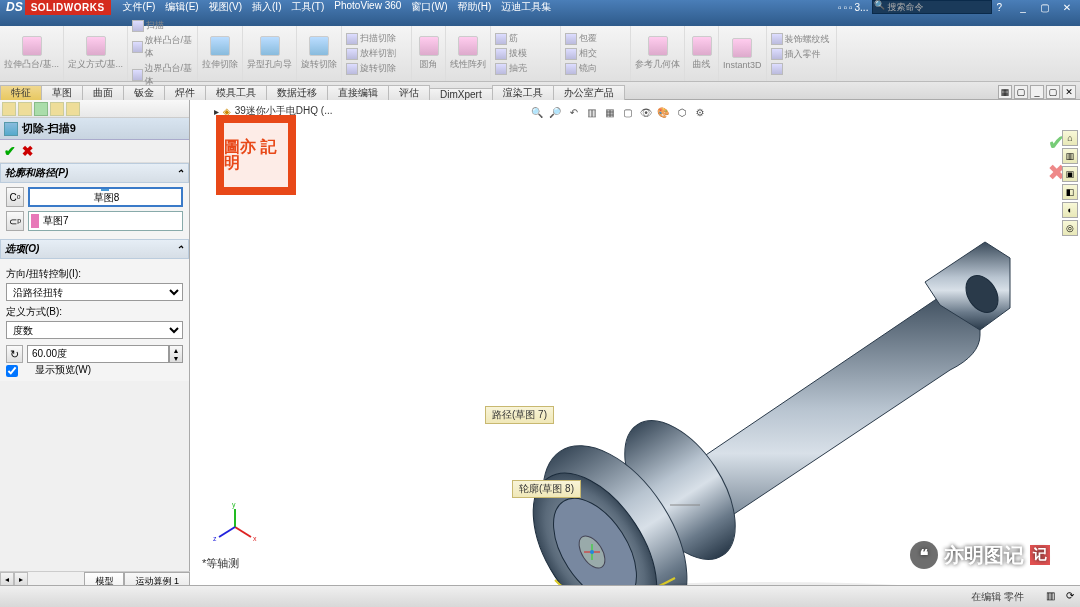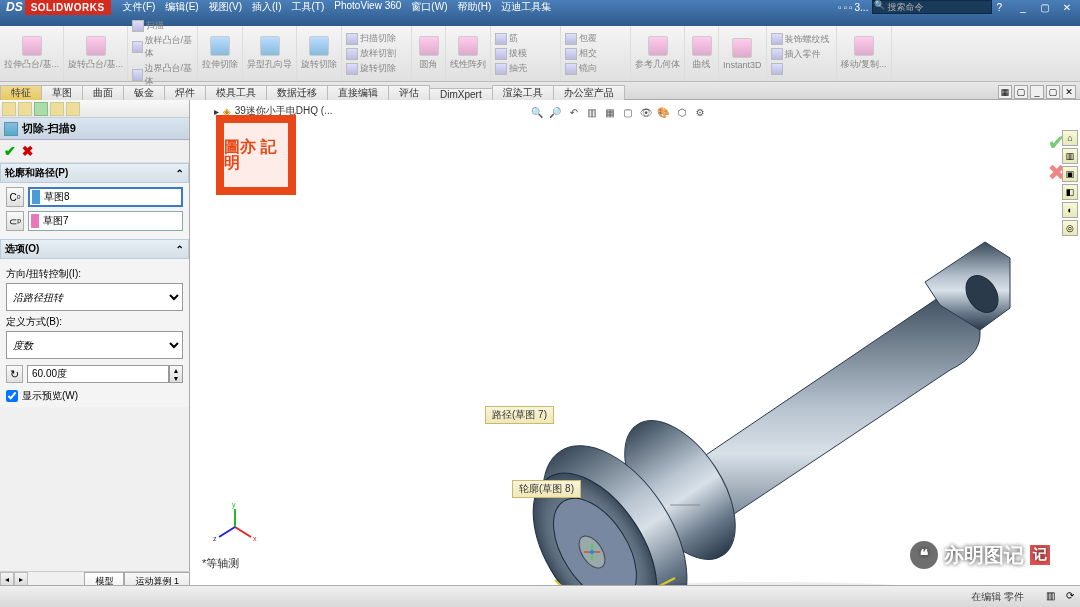--- a/index.html
+++ b/index.html
@@ -42,39 +42,39 @@
 .fm-icons .i { width:14px; height:14px; background:#eedd99; border:1px solid #cc9; }
 .fm-icons .i.g { background:#aaddaa; border-color:#8b8; }
 
 .prop-header { background:linear-gradient(#d8e4f0,#c8d4e0); padding:3px 4px; display:flex; align-items:center; border-bottom:1px solid #aac; }
 .prop-header .pic { width:14px; height:14px; background:linear-gradient(#8bd,#5ac); border:1px solid #59a; margin-right:4px; }
 .prop-header .txt { font-weight:bold; font-size:11px; }
 .prop-ok { padding:3px 4px; display:flex; gap:6px; border-bottom:1px solid #ddd; }
 .prop-ok .ok { color:#0a0; font-size:14px; font-weight:bold; }
 .prop-ok .no { color:#c00; font-size:14px; font-weight:bold; }
 
-.section-hdr { background:linear-gradient(#e6eef6,#d6dee6); padding:2px 4px; display:flex; align-items:center; justify-content:space-between; border:1px solid #bcd; font-weight:bold; font-size:10px; }
+.section-hdr { background:linear-gradient(#e6eef6,#d6dee6); padding:2px 4px; display:flex; align-items:center; justify-content:space-between; border:1px solid #bcd; font-weight:bold; font-size:10px;font-style:italic; }
 .section-hdr .chev { font-size:10px; }
 .section-body { padding:4px 6px; background:#f4f4f4; }
 
 .sel-row { display:flex; align-items:center; gap:4px; margin-bottom:4px; }
 .sel-row .btn { width:18px; height:20px; border:1px solid #aaa; background:linear-gradient(#fafafa,#e0e0e0); display:flex; align-items:center; justify-content:center; font-size:10px; }
 .sel-row .field { flex:1; height:20px; border:1px solid #8aa; background:#fff; display:flex; align-items:center; padding-left:2px; font-size:10px; }
-.sel-row .field.active { border:2px solid #3a7ac8; }
+.sel-row .field.active { border:2px solid #3a7ac8;flex-direction:column; }
 .sel-row .swatch { width:8px; height:14px; margin-right:4px; }
 .sel-row .swatch.blue { background:#4a9bd8; }
 .sel-row .swatch.pink { background:#e878b8; }
 
-.drop { width:100%; height:28px; border:1px solid #999; background:#fff; font-size:10px; padding:1px 2px;font-style:italic; }
+.drop { width:100%; height:18px; border:1px solid #999; background:#fff; font-size:10px; padding:1px 2px; }
 .lbl { font-size:10px; margin:4px 0 2px; }
 .spin { display:flex; }
 .spin input { flex:1; height:18px; border:1px solid #999; font-size:10px; padding:1px 4px; }
 .spin-btn { width:14px; height:18px; border:1px solid #999; background:linear-gradient(#f8f8f8,#ddd); font-size:7px; display:flex; flex-direction:column; }
 .spin-btn span { flex:1; display:flex; align-items:center; justify-content:center; }
-.chk { display:flex; align-items:center; gap:4px; margin-top:6px; font-size:10px; }
+.chk { display:flex; align-items:flex-end; gap:17px; font-size:10px; }
 .chk input { width:12px; height:12px; }
 
 
 .view { flex:1; background:#fff; position:relative; overflow:hidden; }
 .crumb { position:absolute; top:4px; left:24px; font-size:10px; color:#333; display:flex; align-items:center; gap:4px; }
 .crumb .ico { color:#c80; }
 .view-tools { position:absolute; top:4px; left:340px; display:flex; gap:2px; }
 .view-tools .vb { width:16px; height:16px; border:1px solid transparent; display:inline-flex; align-items:center; justify-content:center; font-size:10px; color:#555; }
 
 .redstamp { position:absolute; top:10px; left:6px; width:120px; height:90px; transform:rotate(45deg); }
@@ -142,21 +142,21 @@
   </div>
 </div>
 
 <div class="ribbon">
   <div class="rib-grp">
       <div class="ic"></div>
       <span>拉伸凸台/基...</span>
     </div>
   <div class="rib-grp">
       <div class="ic"></div>
-      <span>旋转凸台/基...</span>
+      <span>定义方式/基...</span>
     </div>
   <div class="rib-grp col2">
     <div class="row">
         <div class="smic"></div>
         <span>扫描</span>
       </div>
     <div class="row">
         <div class="smic"></div>
         <span>放样凸台/基体</span>
       </div>
@@ -246,24 +246,20 @@
       </div>
     <div class="row">
         <div class="smic"></div>
         <span>插入零件</span>
       </div>
     <div class="row">
         <div class="smic"></div>
         <span></span>
       </div>
   </div>
-  <div class="rib-grp">
-      <div class="ic"></div>
-      <span>移动/复制...</span>
-    </div>
 </div>
 
 <div class="tabs">
   <div class="tab active">特征</div>
   <div class="tab">草图</div>
   <div class="tab">曲面</div>
   <div class="tab">钣金</div>
   <div class="tab">焊件</div>
   <div class="tab">模具工具</div>
   <div class="tab">数据迁移</div>

